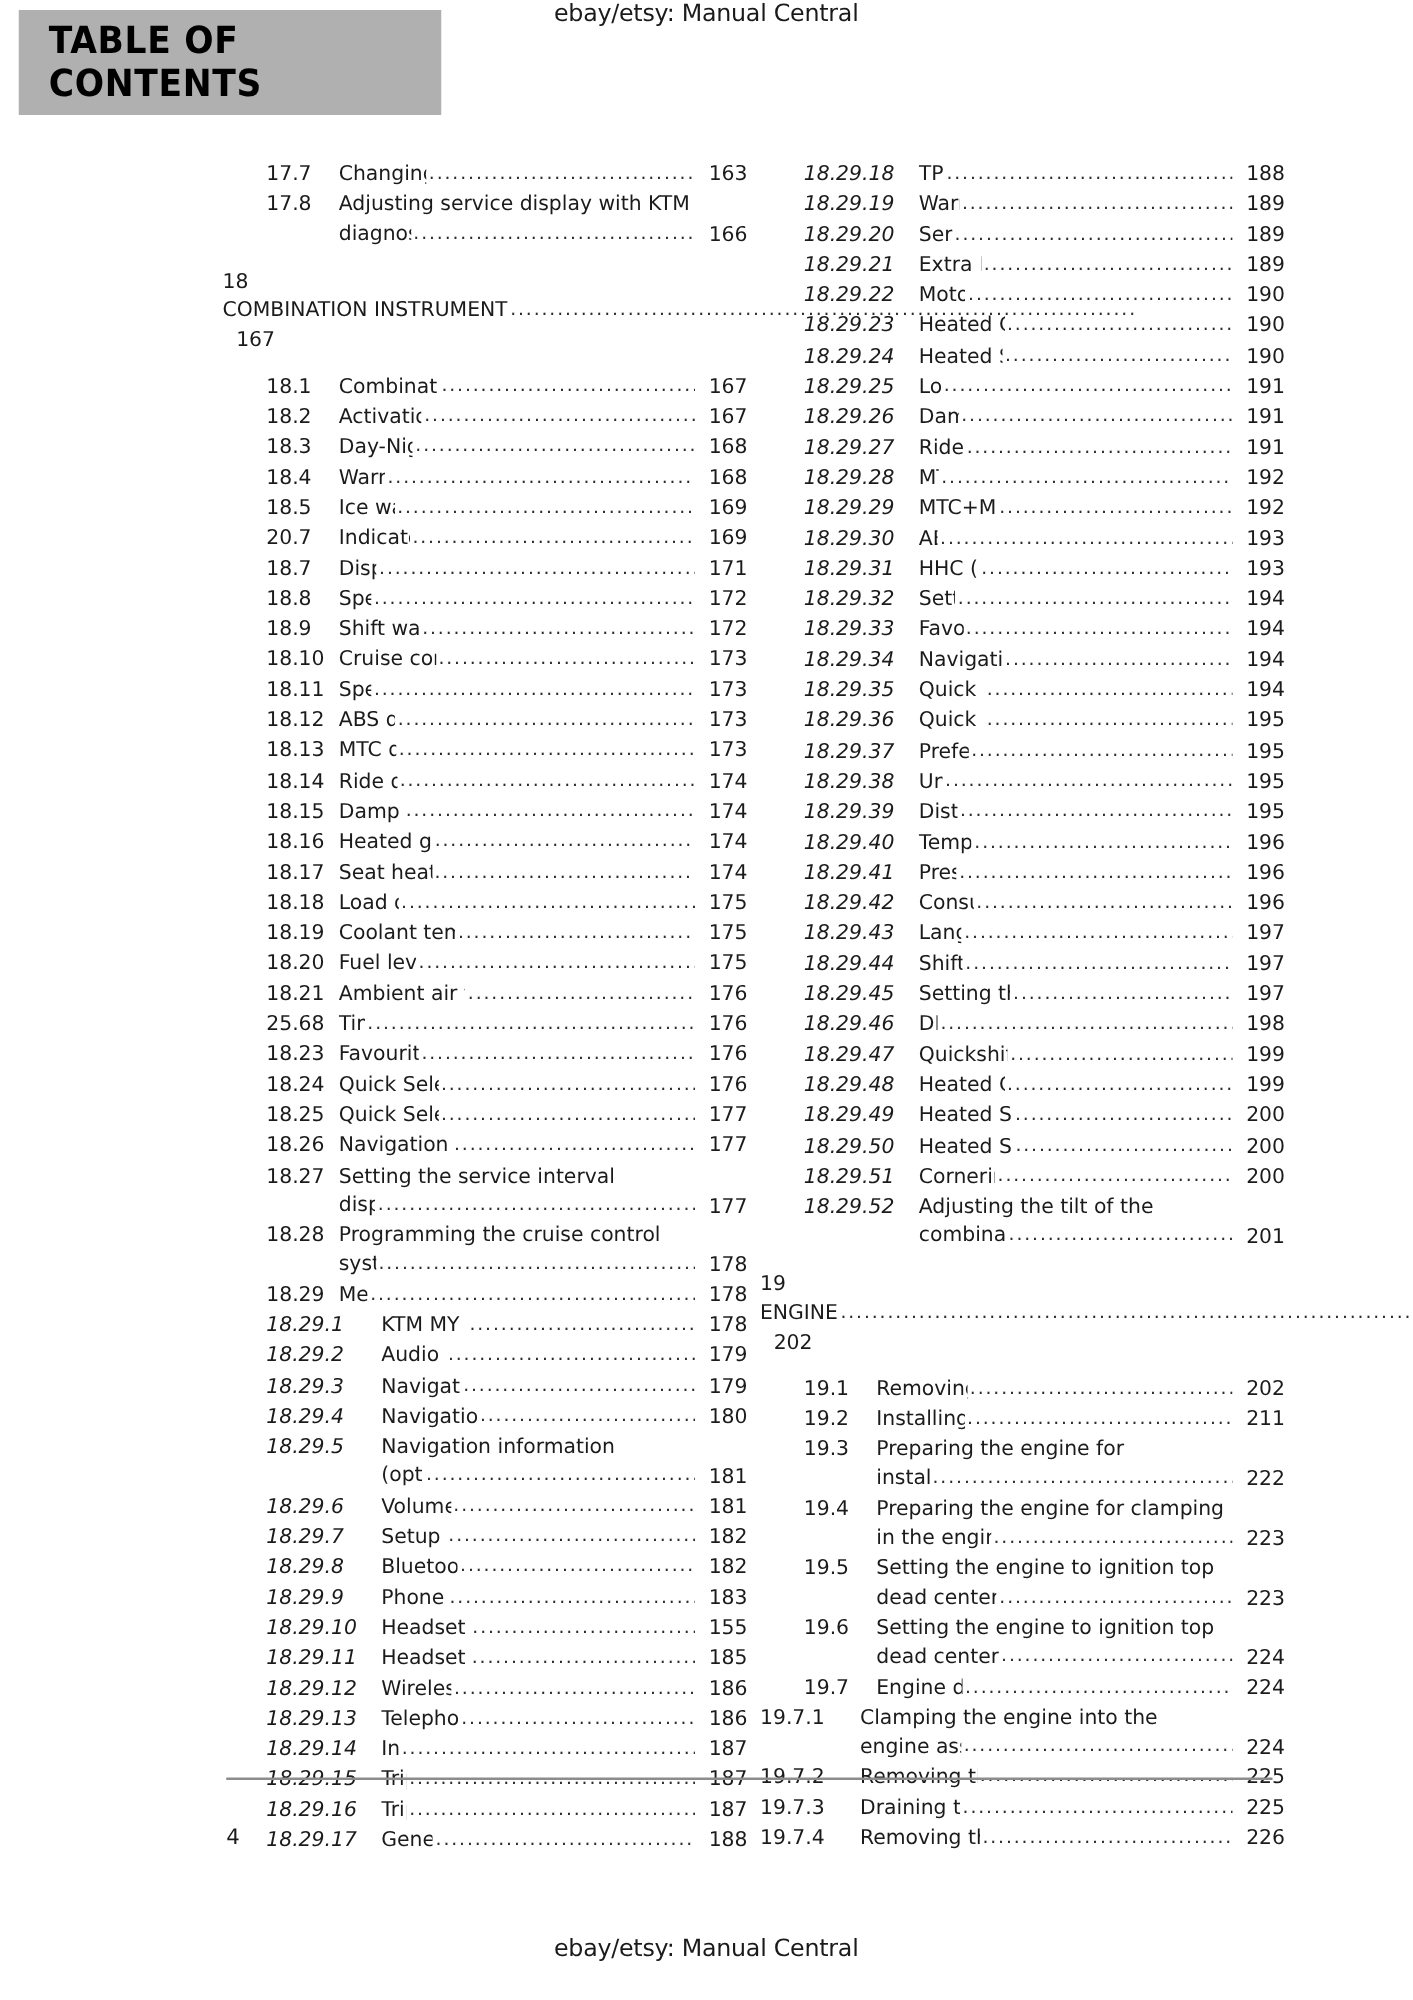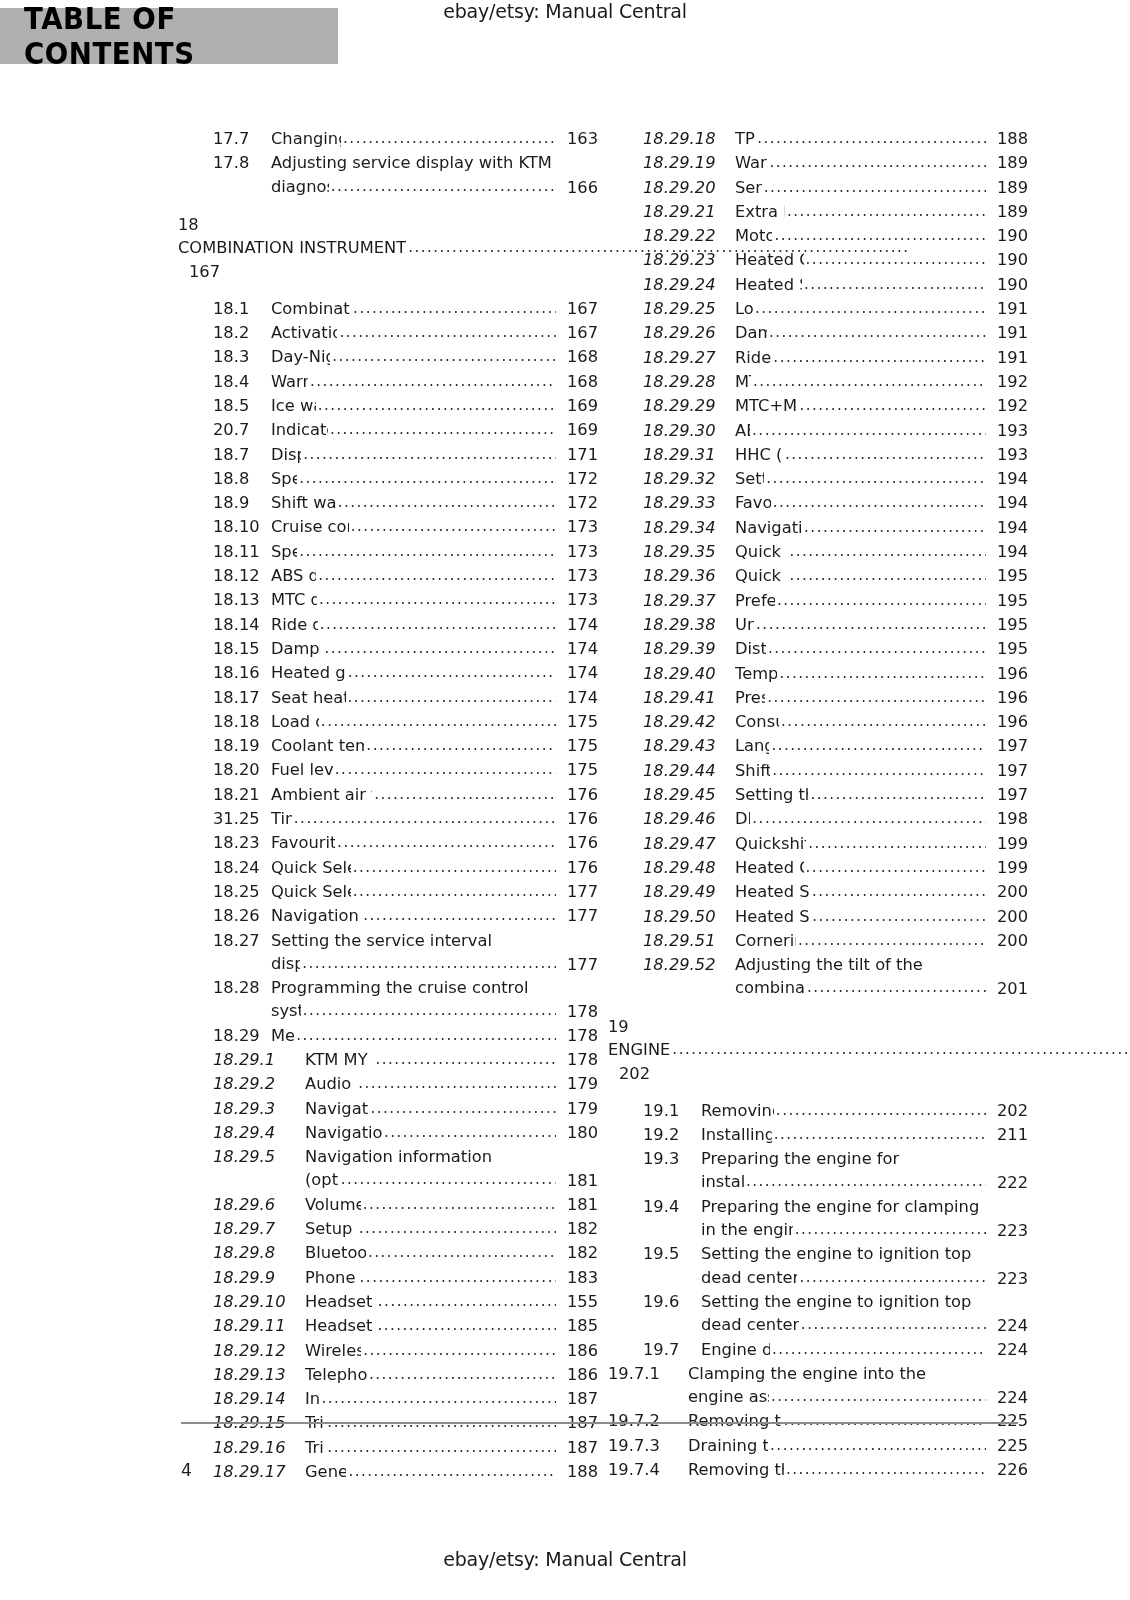--- a/index.html
+++ b/index.html
@@ -23,24 +23,24 @@
     left: 0;
     width: 1130px;
     text-align: center;
     font-family: "DejaVu Sans", sans-serif;
     font-size: 19px;
     color: #1a1a1a;
     letter-spacing: -0.2px;
   }
   #toc-banner {
     position: absolute;
-    left: 0px;
+    left: 15px;
     top: 8px;
     width: 338px;
-    height: 56px;
+    height: 84px;
     background: #b0b0b0;
     display: flex;
     align-items: center;
   }
   #toc-banner-label {
     font-family: "DejaVu Sans", sans-serif;
     font-size: 30px;
     font-weight: bold;
     letter-spacing: 0.6px;
     color: #000000;
@@ -399,21 +399,21 @@
       <div class="toc-num">18.21</div>
       <div class="toc-title">
         <div class="tline">
           <span class="tw">Ambient air temperature indicator</span>
           <span class="fill">................................................................................</span>
         </div>
       </div>
       <div class="toc-page">176</div>
     </div>
     <div class="toc-row lv2">
-      <div class="toc-num">31.25</div>
+      <div class="toc-num">25.68</div>
       <div class="toc-title">
         <div class="tline">
           <span class="tw">Time</span>
           <span class="fill">................................................................................</span>
         </div>
       </div>
       <div class="toc-page">176</div>
     </div>
     <div class="toc-row lv2">
       <div class="toc-num">18.23</div>

